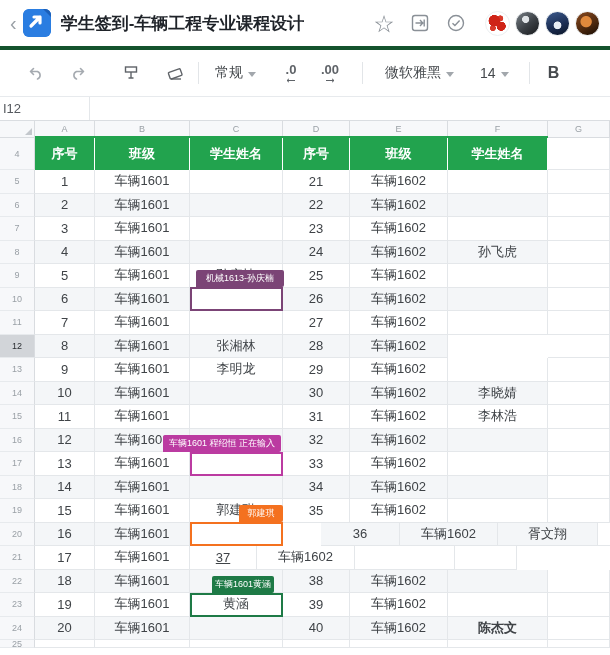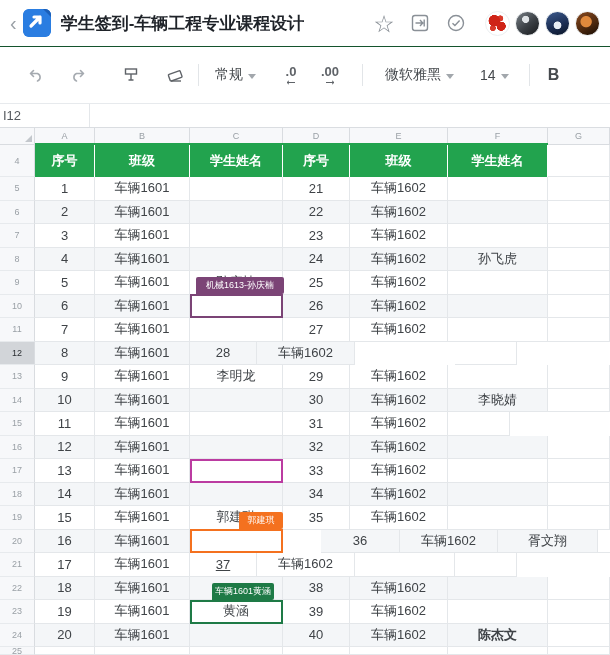--- a/index.html
+++ b/index.html
@@ -24,21 +24,21 @@
       radial-gradient(circle at 62% 28%, #d93a2b 0 13%, rgba(0,0,0,0) 15%),
       radial-gradient(circle at 30% 70%, #d93a2b 0 12%, rgba(0,0,0,0) 14%), #fff; }
   .av2 { background: radial-gradient(circle at 42% 32%, #dfe3e6 0 16%, rgba(0,0,0,0) 19%),
       linear-gradient(140deg, #7a8187 0%, #3a3f44 55%, #17191c 100%); }
   .av3 { background: radial-gradient(circle at 50% 58%, #e8eef6 0 20%, rgba(0,0,0,0) 24%),
       linear-gradient(160deg, #3c5a8c 0%, #1c2f55 55%, #0a1527 100%); }
   .av4 { background: radial-gradient(circle at 44% 42%, #e0893c 0 28%, rgba(0,0,0,0) 33%),
       linear-gradient(150deg, #8a4a1f 0%, #4a270e 60%, #160b03 100%); }
 
   
-  .toolbar { height:58px; border-top:1px solid #14532d; border-bottom:1px solid #e7eaed;
+  .toolbar { height:51px; border-top:4px solid #14532d; border-bottom:1px solid #e7eaed;
     display:flex; align-items:center; color:#5f6368; }
   .t-ico { width:26px; height:26px; display:flex; align-items:center; justify-content:center; cursor:pointer; }
   .t-sep { width:1px; height:22px; background:#e2e5e8; margin:0 10px; }
   .t-drop { display:flex; align-items:center; gap:5px; font-size:14px; color:#45494d; cursor:pointer; padding:0 6px; }
   .caret { width:0; height:0; border-left:4px solid transparent; border-right:4px solid transparent;
     border-top:5px solid #a2a7ac; margin-top:2px; }
   .deci { display:flex; flex-direction:column; align-items:center; font-size:13px; font-weight:700;
     color:#5f6368; cursor:pointer; line-height:1; padding:0 7px; }
   .deci svg { margin-top:2px; }
   .bold-b { font-size:16px; font-weight:700; color:#45494d; padding:0 4px; cursor:pointer; }
@@ -273,20 +273,21 @@
           <div class="cell inrange" style="width: 93px;"></div>
           <div class="cell inrange" style="width: 67px;">27</div>
           <div class="cell inrange" style="width: 98px;">车辆1602</div>
           <div class="cell inrange" style="width: 100px;"></div>
           <div class="cell" style="width: 62px;"></div>
         </div>
         <div class="row data-row band">
           <div class="rowh hl">12</div>
           <div class="cell inrange" style="width: 60px;">8</div>
           <div class="cell inrange" style="width: 95px;">车辆1601</div>
+          <div class="cell inrange" style="width: 93px;">张湘林</div>
           <div class="cell inrange" style="width: 67px;">28</div>
           <div class="cell inrange" style="width: 98px;">车辆1602</div>
           <div class="cell inrange" style="width: 100px; margin-top: 44px;">张军昌</div>
           <div class="cell" style="width: 62px;"></div>
         </div>
         <div class="row data-row">
           <div class="rowh">13</div>
           <div class="cell inrange" style="width: 60px;">9</div>
           <div class="cell inrange" style="width: 95px;">车辆1601</div>
           <div class="cell inrange" style="width: 93px;">李明龙</div>
@@ -305,20 +306,21 @@
           <div class="cell inrange" style="width: 100px;">李晓婧</div>
           <div class="cell" style="width: 62px;"></div>
         </div>
         <div class="row data-row">
           <div class="rowh">15</div>
           <div class="cell inrange" style="width: 60px;">11</div>
           <div class="cell inrange" style="width: 95px;">车辆1601</div>
           <div class="cell inrange" style="width: 93px;"></div>
           <div class="cell inrange" style="width: 67px;">31</div>
           <div class="cell inrange" style="width: 98px;">车辆1602</div>
+          <div class="cell inrange" style="width: 100px;">李林浩</div>
           <div class="cell" style="width: 62px;"></div>
         </div>
         <div class="row data-row band">
           <div class="rowh">16</div>
           <div class="cell inrange" style="width: 60px;">12</div>
           <div class="cell inrange" style="width: 95px;">车辆1601</div>
           <div class="cell inrange" style="width: 93px;"></div>
           <div class="cell inrange" style="width: 67px;">32</div>
           <div class="cell inrange" style="width: 98px;">车辆1602</div>
           <div class="cell inrange" style="width: 100px;"></div>
@@ -412,20 +414,21 @@
           <div class="cell" style="width: 98px;"></div>
           <div class="cell" style="width: 100px;"></div>
           <div class="cell" style="width: 62px;"></div>
         </div>
       </div>
 
     <div class="ov-cell" id="ovc1" style="top: 166px; border: 2px solid rgb(123, 68, 118);"></div>
     <div class="ov-tag" id="ovt1" style="left: 196px; top: 149px; width: 88px; background: rgb(123, 68, 118);">机械1613-孙庆楠</div>
 
     <div class="ov-cell" id="ovc2" style="top: 331px; border: 2px solid rgb(187, 59, 161);"></div>
+    <div class="ov-tag" id="ovt2" style="left: 163px; top: 314px; width: 118px; background: rgb(187, 59, 161);">车辆1601 程绍恒 正在输入</div>
 
     <div class="ov-cell" id="ovc3" style="top: 401px; border: 2px solid rgb(244, 113, 31);"></div>
     <div class="ov-tag" id="ovt3" style="left: 239px; top: 384px; width: 44px; background: rgb(244, 113, 31);">郭建琪</div>
 
     <div class="ov-cell transparent" id="ovc4" style="top: 472px; border: 2px solid rgb(30, 122, 70);"></div>
     <div class="ov-tag" id="ovt4" style="left: 212px; top: 455px; width: 62px; background: rgb(30, 122, 70);">车辆1601黄涵</div>
   </div>
 </div>
 
 </body></html>

